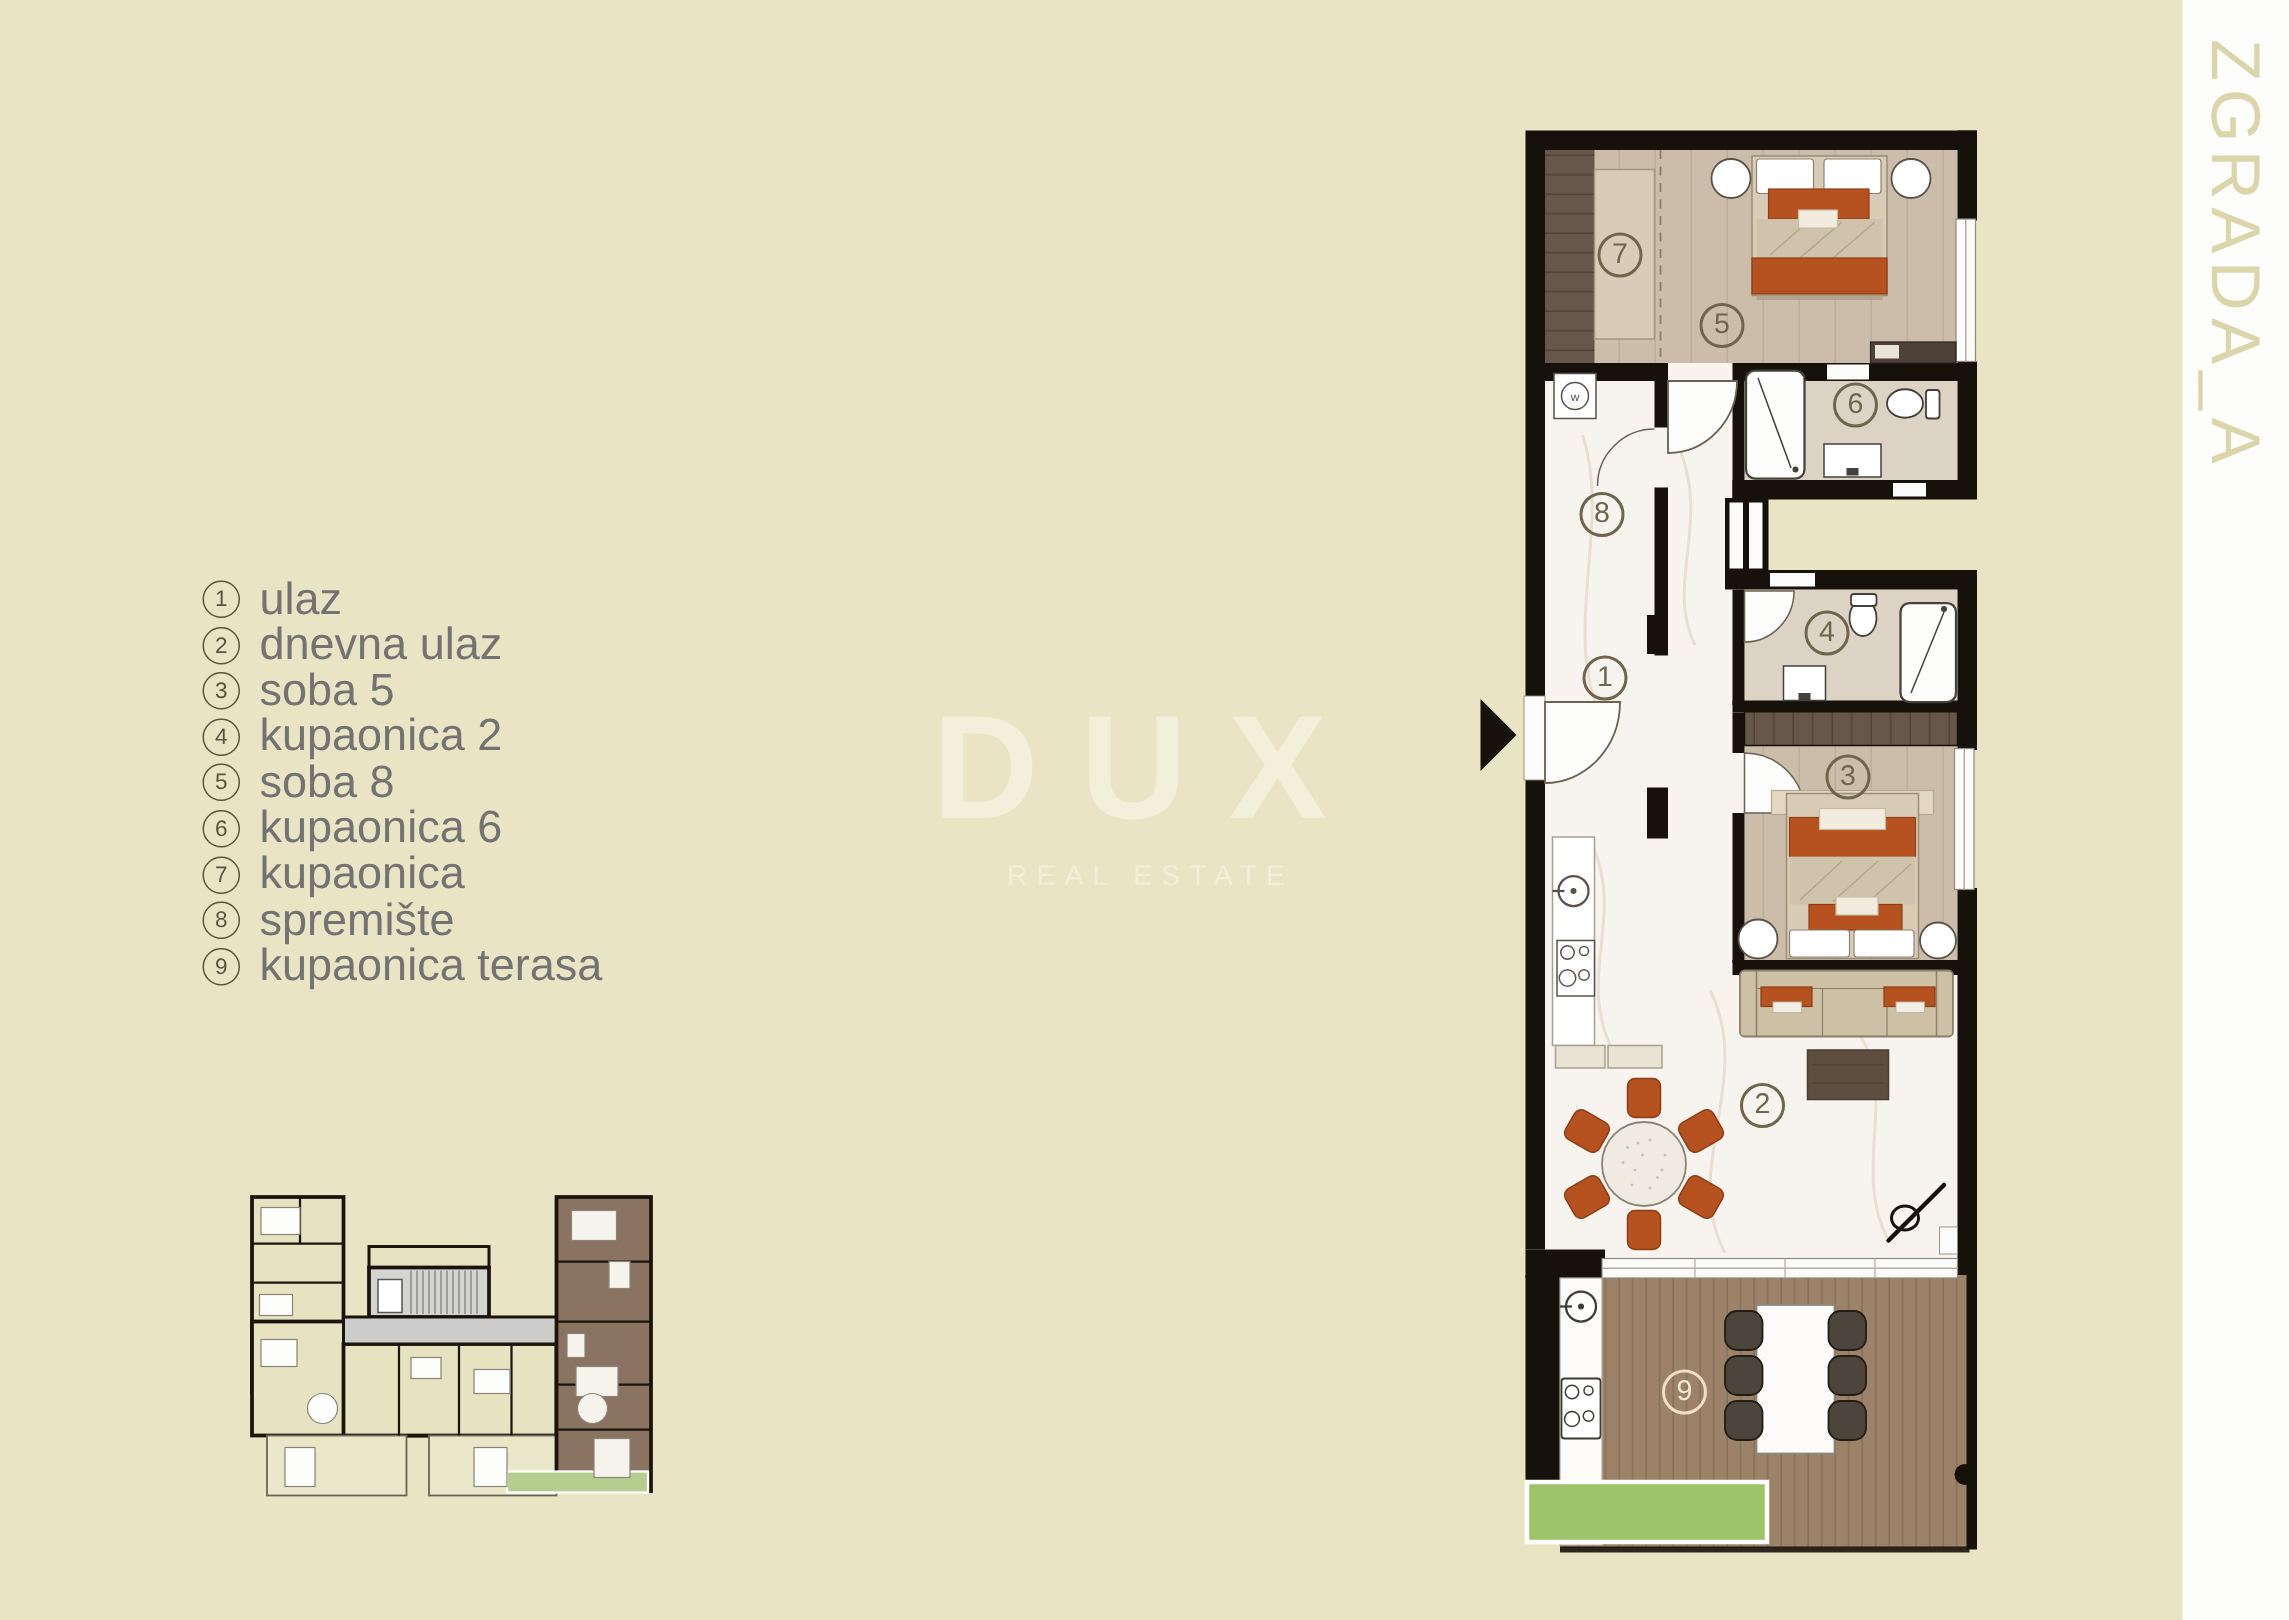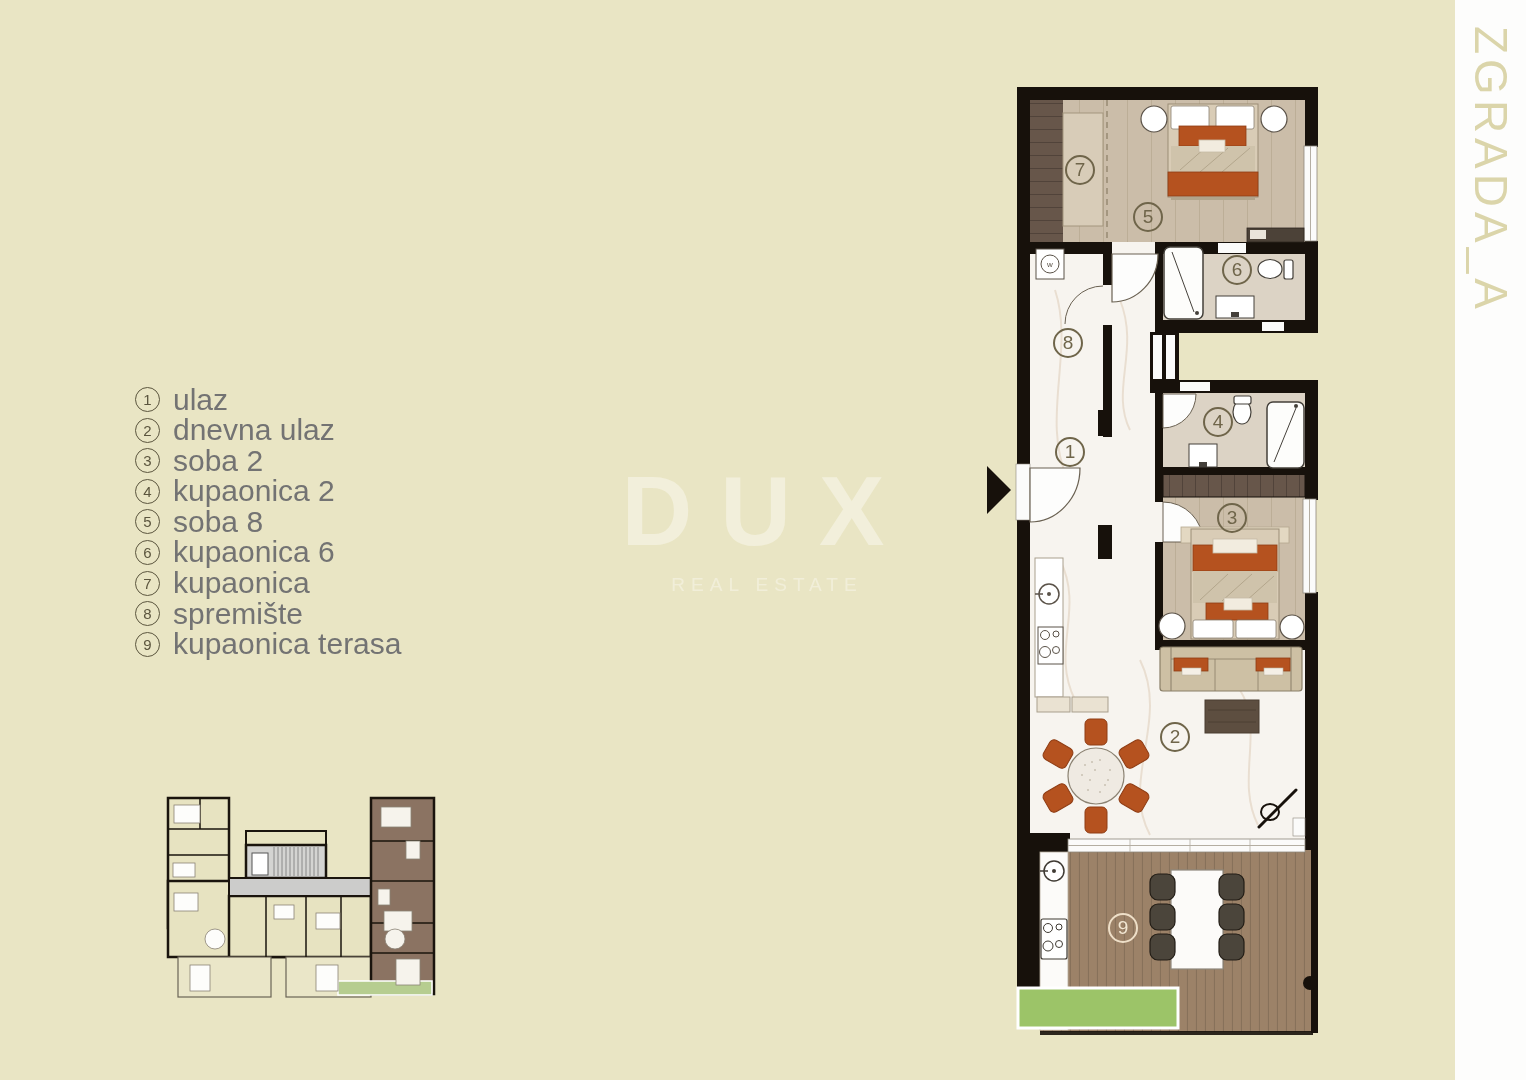--- a/index.html
+++ b/index.html
@@ -45,21 +45,21 @@
     <div class="legend-row">
       <span class="lnum">1</span>
       <span class="llabel">ulaz</span>
     </div>
     <div class="legend-row">
       <span class="lnum">2</span>
       <span class="llabel">dnevna ulaz</span>
     </div>
     <div class="legend-row">
       <span class="lnum">3</span>
-      <span class="llabel">soba 2</span>
+      <span class="llabel">soba 5</span>
     </div>
     <div class="legend-row">
       <span class="lnum">4</span>
       <span class="llabel">kupaonica  2</span>
     </div>
     <div class="legend-row">
       <span class="lnum">5</span>
       <span class="llabel">soba 8</span>
     </div>
     <div class="legend-row">

